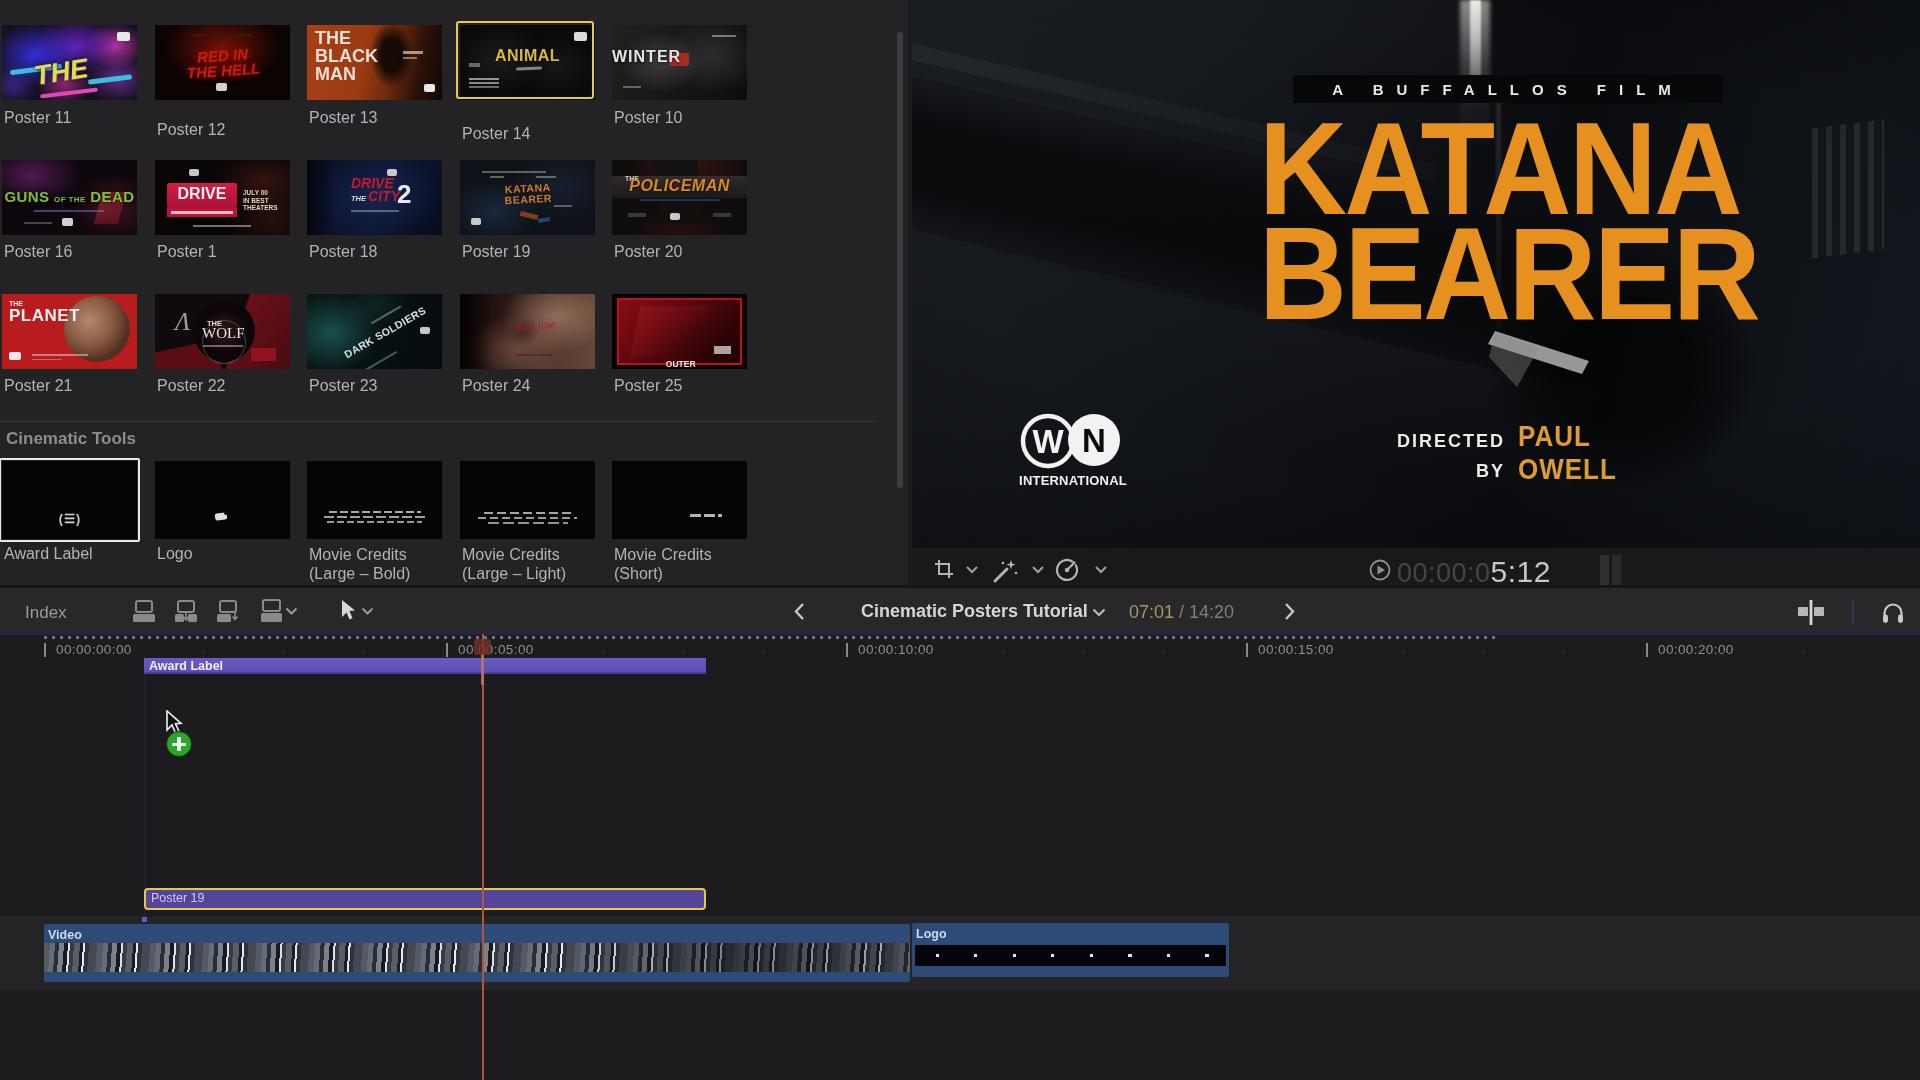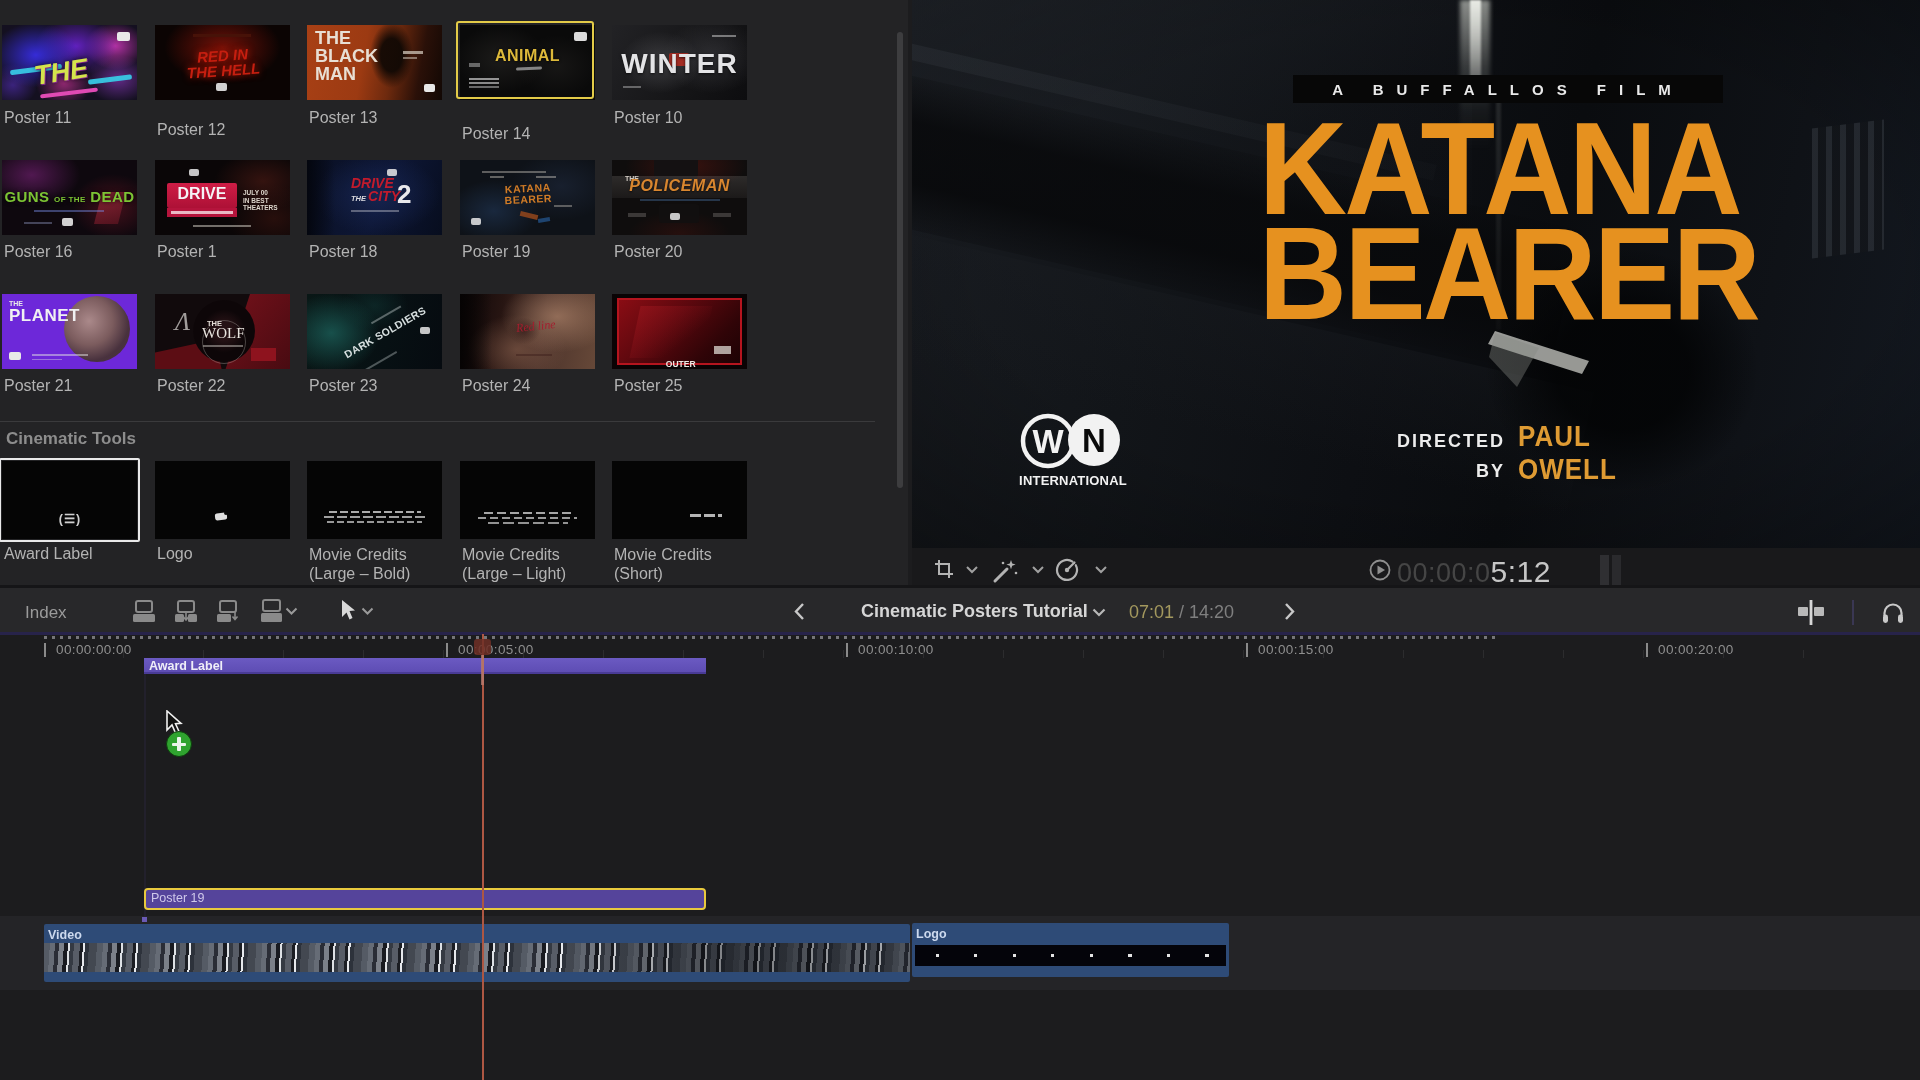--- a/index.html
+++ b/index.html
@@ -64,21 +64,21 @@
       <div class="abs" style="left:9px;top:38px;width:11px;height:4px;background:rgba(210,210,210,.45);"></div>
       <div class="abs" style="left:9px;top:53px;width:30px;height:2px;background:rgba(220,220,220,.65);box-shadow:0 4px 0 rgba(220,220,220,.6), 0 8px 0 rgba(220,220,220,.45);"></div>
       <div class="hd" style="right:8px;top:7px;opacity:.95;"></div>
     </div>
     <div class="abs" style="left:456px;top:21px;width:138px;height:78px;border:2.5px solid #e3cb48;border-radius:3px;"></div>
     <div class="thumb" id="p15" style="left:612px;top:25px;background:
         radial-gradient(40% 55% at 36% 50%, rgba(88,88,92,.55), rgba(50,50,54,0) 75%),
         radial-gradient(45% 62% at 74% 42%, rgba(70,70,75,.5), rgba(40,40,44,0) 80%),
         linear-gradient(120deg,#222225,#151517 60%,#0d0d0f);">
       <div class="abs" style="left:57px;top:28px;width:20px;height:13px;background:#a42d24;border-radius:2px;"></div>
-      <div class="abs" style="left:0;top:23px;width:135px;text-align:center;font-size:28px;font-weight:bold;color:#e4e4e6;letter-spacing:1px;text-shadow:0 1px 3px rgba(0,0,0,.7);">WINTER</div>
+      <div class="abs" style="left:0;top:23px;width:135px;font-size:16px;font-weight:bold;color:#e4e4e6;letter-spacing:1px;text-shadow:0 1px 3px rgba(0,0,0,.7);">WINTER</div>
       <div class="abs" style="right:11px;top:10px;width:24px;height:2px;background:rgba(215,215,215,.5);"></div>
       <div class="abs" style="left:11px;bottom:12px;width:18px;height:2px;background:rgba(215,215,215,.4);"></div>
     </div>
     <div class="plabel" style="left:4px;top:109px;">Poster 11</div>
     <div class="plabel" style="left:157px;top:109px;margin-top:12px;">Poster 12</div>
     <div class="plabel" style="left:309px;top:109px;">Poster 13</div>
     <div class="plabel" style="left:462px;top:125px;">Poster 14</div>
     <div class="plabel" style="left:614px;top:109px;">Poster 10</div>
 
     <div class="thumb" id="p16" style="left:2px;top:160px;background:
@@ -138,21 +138,21 @@
       <div class="abs" style="left:16px;top:53px;width:18px;height:4px;background:rgba(175,170,165,.28);"></div>
       <div class="abs" style="left:101px;top:53px;width:18px;height:4px;background:rgba(175,170,165,.28);"></div>
       <div class="hd" style="left:58px;top:53px;width:10px;height:7px;opacity:.85;"></div>
     </div>
     <div class="plabel" style="left:4px;top:243px;">Poster 16</div>
     <div class="plabel" style="left:157px;top:243px;">Poster 1</div>
     <div class="plabel" style="left:309px;top:243px;">Poster 18</div>
     <div class="plabel" style="left:462px;top:243px;">Poster 19</div>
     <div class="plabel" style="left:614px;top:243px;">Poster 20</div>
 
-    <div class="thumb" id="p21" style="left:2px;top:294px;background:#6d28d9;">
+    <div class="thumb" id="p21" style="left:2px;top:294px;background:#b91c1c;">
       <div class="abs" style="left:62px;top:2px;width:66px;height:66px;border-radius:50%;background:radial-gradient(60% 60% at 38% 38%, #b59a7c, #7e6548 60%, #423322 100%);opacity:.85;"></div>
       <div class="abs" style="left:7px;top:6px;font-size:7px;font-weight:bold;color:#e8e8e8;">THE</div>
       <div class="abs" style="left:7px;top:12px;font-size:17px;font-weight:bold;color:#f0f0f2;letter-spacing:.5px;">PLANET</div>
       <div class="abs" style="left:30px;bottom:13px;width:56px;height:2px;background:rgba(225,225,225,.5);"></div>
       <div class="abs" style="left:30px;bottom:9px;width:30px;height:1.5px;background:rgba(225,225,225,.4);"></div>
       <div class="hd" style="left:7px;bottom:9px;width:12px;height:8px;"></div>
     </div>
     <div class="thumb" id="p22" style="left:155px;top:294px;background:#110a0c;">
       <div class="abs" style="left:82px;top:-10px;width:75px;height:100px;background:linear-gradient(115deg,#6e1019,#420a10);transform:skewX(-18deg);"></div>
       <div class="abs" style="left:-20px;top:54px;width:85px;height:36px;background:#5c0d14;transform:rotate(-12deg);"></div>

